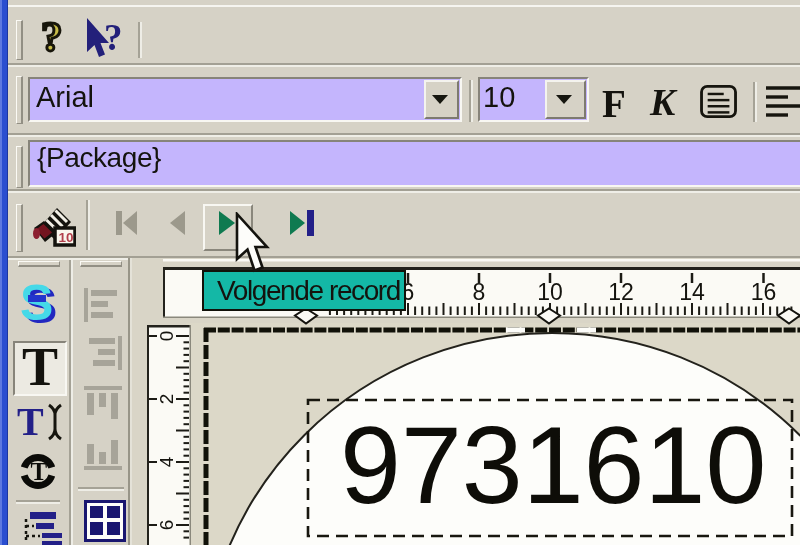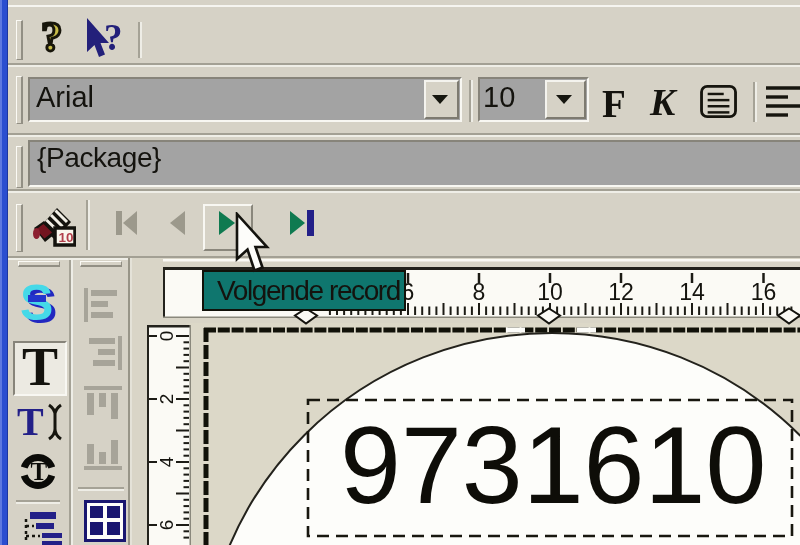--- a/index.html
+++ b/index.html
@@ -4,21 +4,21 @@
   #app{position:relative;width:800px;height:545px;overflow:hidden;
        background:#d6d2c6;font-family:"Liberation Sans",sans-serif;}
   .abs{position:absolute}
   .grip-v{position:absolute;width:4px;border-left:1px solid #fbfaf5;border-top:1px solid #fbfaf5;
           border-right:2px solid #928f84;border-bottom:1px solid #928f84;}
   .grip-h{position:absolute;height:3px;border-top:1px solid #fbfaf5;border-left:1px solid #fbfaf5;
           border-bottom:2px solid #928f84;border-right:1px solid #928f84;}
   .sep-v{position:absolute;width:0;border-left:2px solid #a5a296;border-right:2px solid #eeede6}
   .sep-h{position:absolute;height:0;border-top:2px solid #a5a296;border-bottom:2px solid #eeede6}
   .sunken{border-top:2px solid #87847a;border-left:2px solid #87847a;
-          border-bottom:2px solid #f8f7f2;border-right:2px solid #f8f7f2;background:#a3a3a3}
+          border-bottom:2px solid #f8f7f2;border-right:2px solid #f8f7f2;background:#c4b5fd}
   .combo-btn{position:absolute;background:#d6d2c6;border-top:2px solid #f4f3ee;border-left:2px solid #f4f3ee;
           border-bottom:2px solid #7d7a70;border-right:2px solid #7d7a70}
   .dar{position:absolute;width:0;height:0;border-left:8px solid transparent;border-right:8px solid transparent;
        border-top:9px solid #16160f}
   .rowline{position:absolute;left:8px;right:0;height:0;border-top:2px solid #a3a094;border-bottom:2px solid #efeee7}
 </style></head>
 <body>
 <div id="app">
 
   <div class="abs" style="left:0;top:0;width:5px;height:545px;background:#2a4ed0;border-left:2px solid #5d79e0;border-right:1px solid #1b36a0"></div>
@@ -358,19 +358,19 @@
   </svg>
 
   <svg class="abs" style="left:284px;top:307px" width="520" height="18" viewBox="0 0 520 18">
     <g fill="#fbfaf5" stroke="#14130e" stroke-width="2">
       <path d="M22 1.5 L33 8.5 L22 16.5 L11 8.5 Z"></path>
       <path d="M265 1.5 L276 8.5 L265 16.5 L254 8.5 Z"></path>
       <path d="M505 1.5 L516 8.5 L505 16.5 L494 8.5 Z"></path>
     </g>
   </svg>
 
-  <div class="abs" style="left:202px;top:270px;width:187px;height:37px;background:#0f766e;border:2px solid #111109;
+  <div class="abs" style="left:202px;top:270px;width:187px;height:37px;background:#14b8a6;border:2px solid #111109;
        font-size:28px;color:#14130e;line-height:37px;padding-left:13px;letter-spacing:-1.4px;white-space:nowrap">Volgende record</div>
 
   <svg class="abs" style="left:234px;top:212px" width="42" height="66" viewBox="0 0 42 66">
     <path d="M3 2 L3 47 L13.5 37.5 L20.5 58.5 L28.5 55.5 L21.5 35 L33 35 Z" fill="#fdfdfa" stroke="#14130e" stroke-width="2.6"></path>
   </svg>
 
 </div>
 </body></html>

